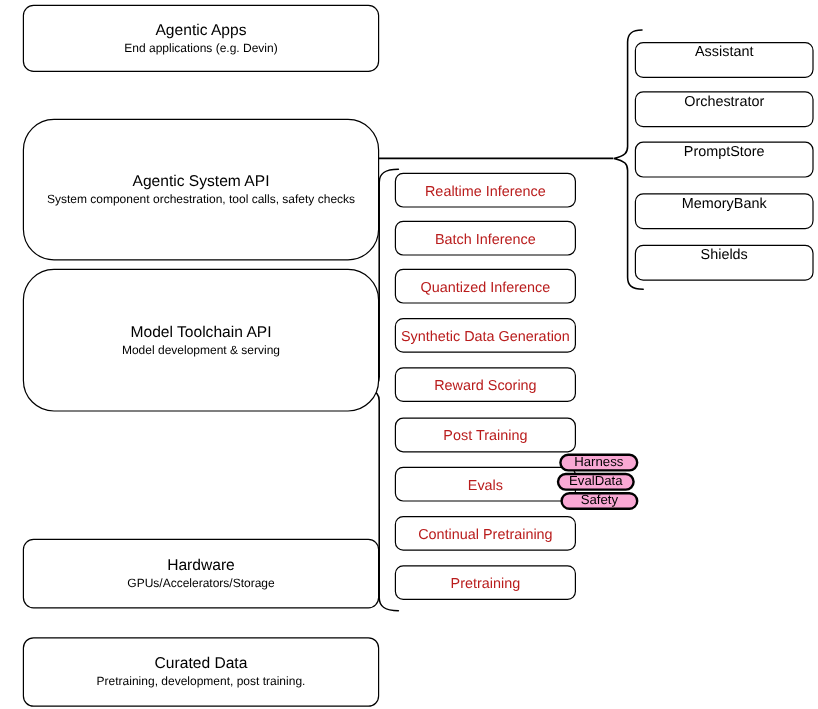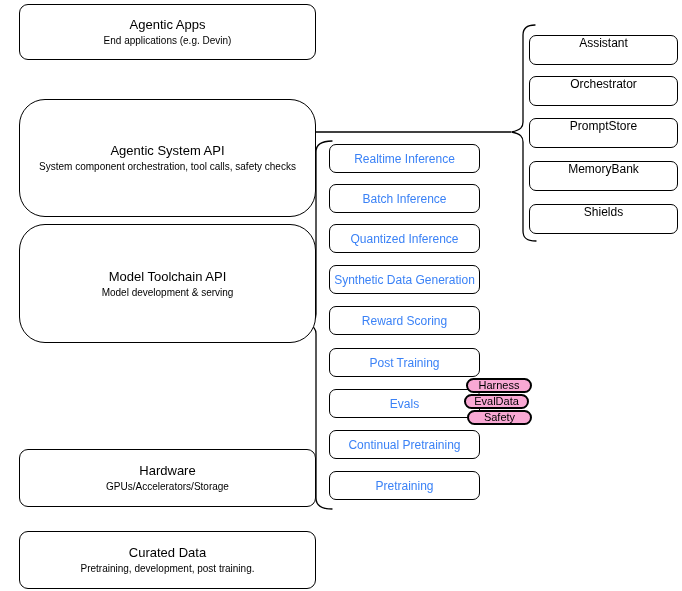--- a/index.html
+++ b/index.html
@@ -55,21 +55,21 @@
     width: 151px;
     height: 29px;
     box-sizing: border-box;
     border: 1.3px solid #000000;
     border-radius: 7px;
     background: #ffffff;
     display: flex;
     align-items: center;
     justify-content: center;
     font-size: 12px;
-    color: #3b82f6;
+    color: #b91c1c;
     white-space: nowrap;
   }
   .rbox {
     position: absolute;
     left: 529px;
     width: 149px;
     height: 30px;
     box-sizing: border-box;
     border: 1.3px solid #000000;
     border-radius: 7px;

